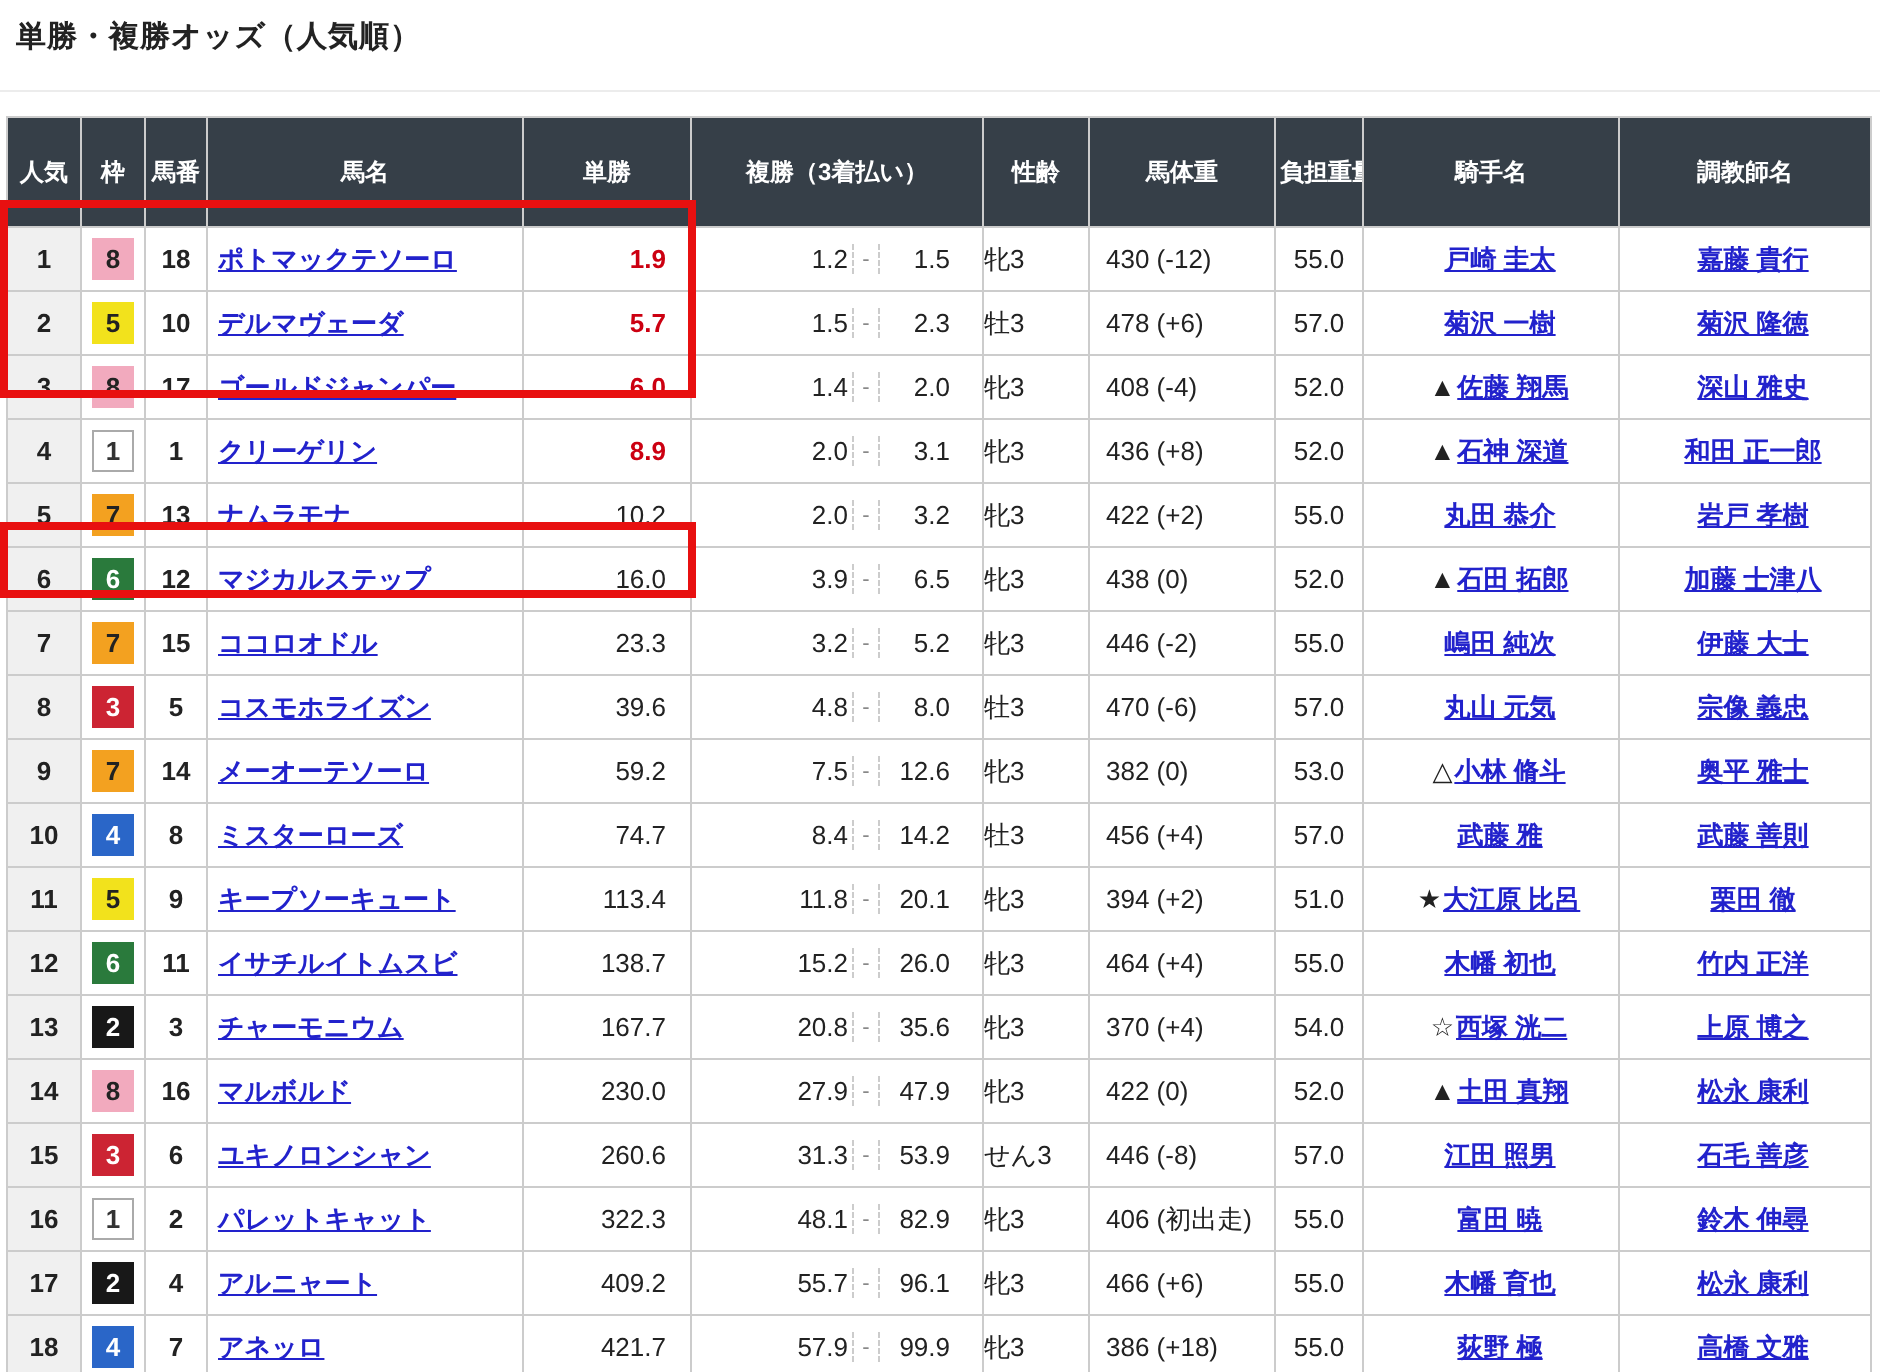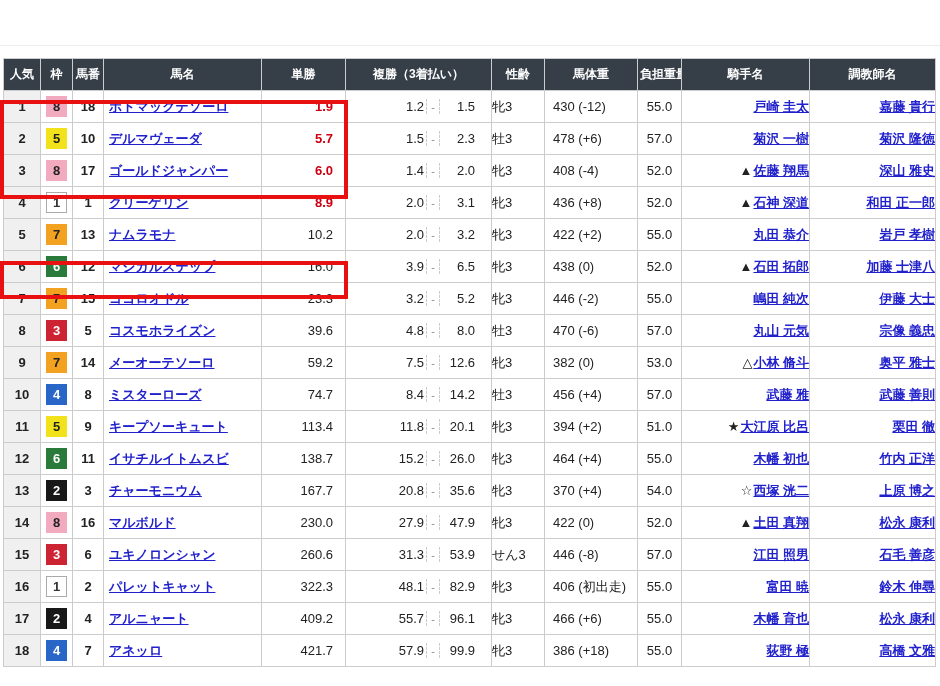--- a/index.html
+++ b/index.html
@@ -3,49 +3,50 @@
 <meta charset="utf-8">
 <style>
   * { margin:0; padding:0; box-sizing:border-box; }
   html,body { background:#fff; }
   body { width:940px; height:686px; overflow:hidden; font-family:"Liberation Sans","DejaVu Sans",sans-serif; }
   .page { position:relative; width:940px; height:686px; background:#fff; }
   .page-title { position:absolute; top:9px; left:8px; font-size:15px; font-weight:bold; color:#222; letter-spacing:.5px; }
   .title-sep { position:absolute; top:45px; left:0; width:940px; border-top:1px solid #ececec; }
   table.odds { position:absolute; top:58px; left:3px; width:933px; border-collapse:collapse; table-layout:fixed; font-size:13px; color:#222; }
   table.odds th, table.odds td { border:1px solid #ccc; overflow:hidden; white-space:nowrap; }
-  thead th { background:#363f48; color:#fff; font-size:12px; font-weight:bold; height:32px; text-align:center; vertical-align:middle; line-height:15px; padding:0 2px; white-space:normal; border-color:#363f48; border-right-color:#5a636c; }
+  thead th { background:#363f48; color:#fff; font-size:12px; font-weight:bold; height:55px; text-align:center; vertical-align:middle; line-height:15px; padding:0 2px; white-space:normal; border-color:#363f48; border-right-color:#5a636c; }
   tbody tr { height:32px; }
   tbody td { background:#fff; vertical-align:middle; }
   td.c-rank { background:#f0f0f0; text-align:center; font-weight:bold; }
   td.c-frame { text-align:center; }
   .frame-badge { display:inline-block; width:21px; height:21px; line-height:21px; text-align:center; font-weight:bold; font-size:13px; }
   td.c-no { text-align:center; font-weight:bold; }
   td.c-name { text-align:left; padding-left:5px; }
   a.link { color:#2222cc; text-decoration:underline; cursor:pointer;font-weight:bold; }
   td.c-win { text-align:right; padding-right:12px; }
   td.c-win.win-red { color:#cc0011; font-weight:bold; }
   td.c-place { padding:0; }
   .place-wrap { display:flex; height:100%; align-items:flex-end; }
   .pmin { width:80px; text-align:right; padding-right:2px; }
   .pdash { width:14px; text-align:center; color:#888; font-size:11px; border-left:1px dashed #ccc; border-right:1px dashed #ccc; align-self:stretch; display:flex; align-items:center; justify-content:center; }
   .pmax { flex:1; text-align:right; padding-right:16px; }
   td.c-sex { }
   td.c-weight { text-align:left; padding-left:8px;margin-left:37px; }
   td.c-impost { text-align:center; }
-  td.c-jockey, td.c-trainer { text-align:right; padding-left:8px; }
+  td.c-jockey, td.c-trainer { text-align:center; padding-left:8px; }
   .mark { color:#222; margin-right:1px; }
   .hl-box { position:absolute; border:4px solid #e81010; pointer-events:none; }
   .hl-top3 { top:100px; left:0; width:348px; height:99px; }
   .hl-rank6 { top:261px; left:0; width:348px; height:38px; }
 </style>
 </head>
 <body>
 
 <div class="page">
+  <div class="page-title">単勝・複勝オッズ（人気順）</div>
   <div class="title-sep"></div>
 
   <table class="odds">
     <colgroup>
       <col style="width:37px">
         <col style="width:32px">
         <col style="width:31px">
       <col style="width:158px">
         <col style="width:84px">
         <col style="width:146px">

